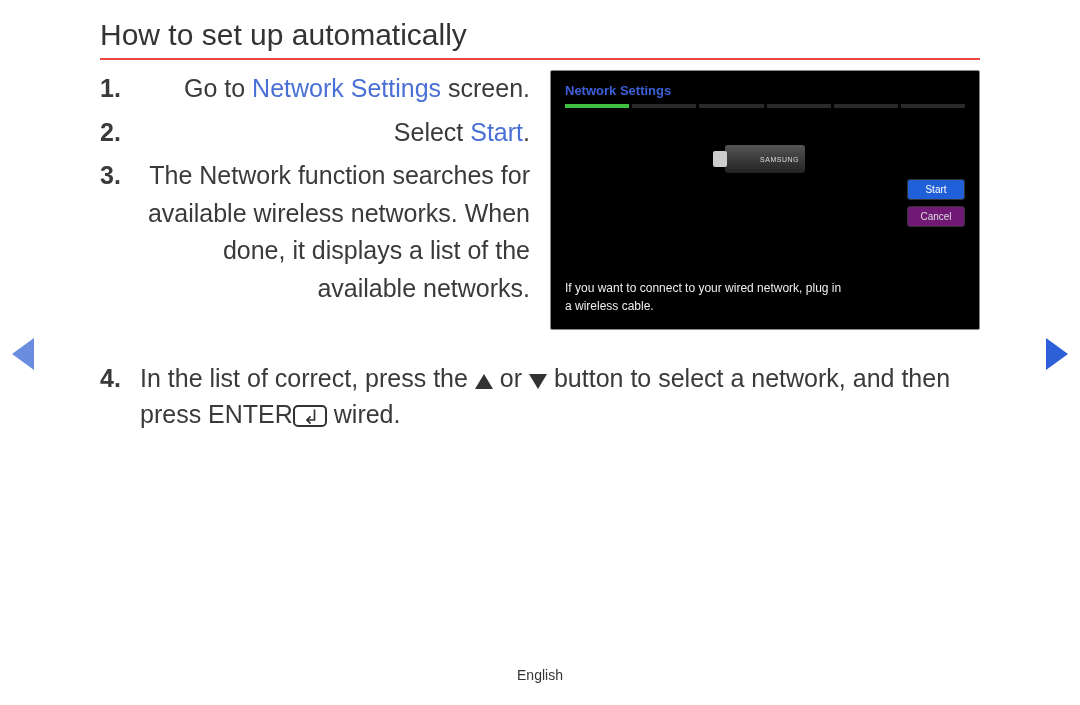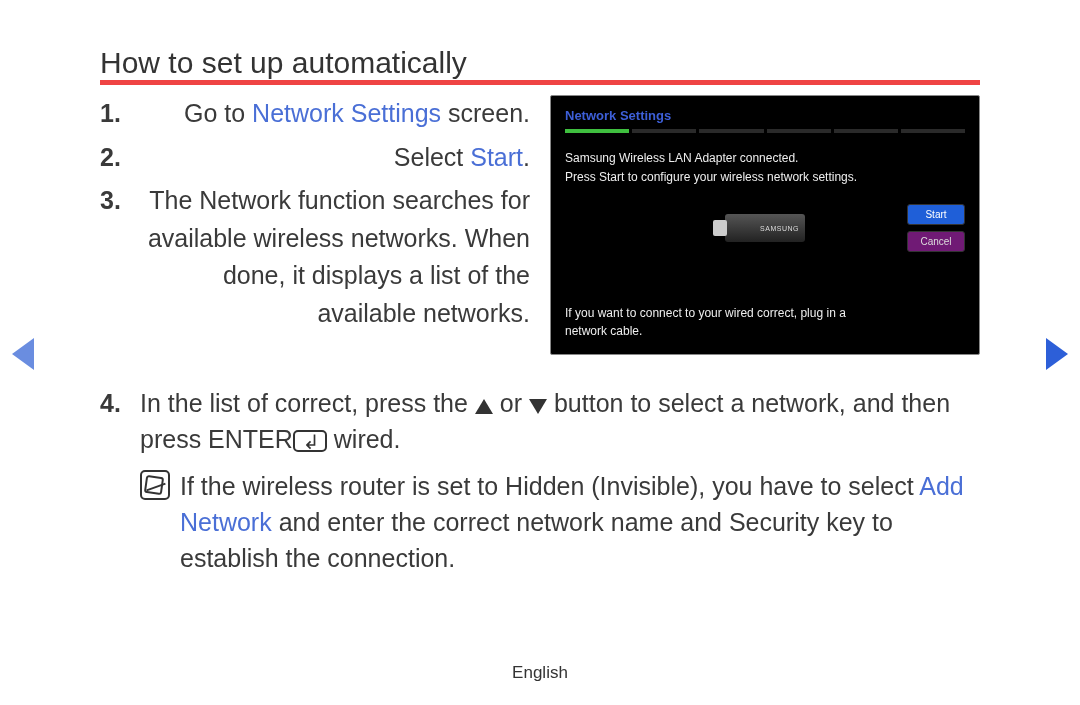--- a/index.html
+++ b/index.html
@@ -11,23 +11,23 @@
     position: relative;
     color: #3a3a3a;
   }
   .content {
     padding: 18px 100px 0 100px;
   }
   .title {
     font-size: 30px;
     font-weight: 400;
     color: #333;
-    border-bottom: 5px solid #ef4444;
+    border-bottom: 2px solid #ef4444;
+    padding-bottom: 6px;
     margin-bottom: 10px;
-    margin-top: 28px;
   }
   .top-row {
     display: flex;
     gap: 20px;
   }
   .left-col {
     flex: 0 0 430px;
   }
   .steps {
     font-size: 25px;
@@ -224,21 +224,21 @@
     border-bottom:16px solid transparent;
   }
   .nav-left { left:12px; border-right:22px solid #6a8de0; }
   .nav-right { right:12px; border-left:22px solid #2d5fd8; }
 
   .footer {
     position:absolute;
     bottom:22px;
     left:0; right:0;
     text-align:center;
-    font-size:17px;
+    font-size:14px;
     color:#333;
   }
 </style>
 </head>
 <body>
 
 <div class="nav-left"></div>
 <div class="nav-right"></div>
 
 <div class="content">
@@ -269,44 +269,34 @@
     <div class="panel">
       <div class="panel-title">Network Settings</div>
       <div class="progress">
         <div class="seg active"></div>
           <div class="seg"></div>
           <div class="seg"></div>
           <div class="seg"></div>
           <div class="seg"></div>
           <div class="seg"></div>
       </div>
-      <div class="panel-text">
-        <div>Samsung Wireless LAN Adapter connected.</div>
-        <div>Press Start to configure your wireless network settings.</div>
-      </div>
       <div class="adapter-row">
         <div class="adapter">
             <span class="adapter-label">SAMSUNG</span>
           </div>
       </div>
       <div class="panel-buttons">
         <div class="pbtn start">Start</div>
         <div class="pbtn cancel">Cancel</div>
       </div>
-      <div class="panel-foot">If you want to connect to your wired correct, plug in a network cable.</div>
+      <div class="panel-foot">If you want to connect to your wired network, plug in a wireless cable.</div>
     </div>
   </div>
 
   <div class="step4">
     <div class="num bold">4.</div>
     <div class="body">
       <span>In the list of correct, press the </span><span class="tri-up"></span><span> or </span><span class="tri-down"></span><span> button to select a network, and then press </span><span class="bold">ENTER</span><span class="enter-icon"></span><span> wired.</span>
-      <div class="note-row">
-        <div class="note-icon"><span class="box"></span></div>
-        <div>
-          <span>If the wireless router is set to Hidden (Invisible), you have to select </span><span class="link">Add Network</span><span> and enter the correct network name and Security key to establish the connection.</span>
-        </div>
-      </div>
     </div>
   </div>
 </div>
 
 <div class="footer">English</div>
 
 </body></html>

